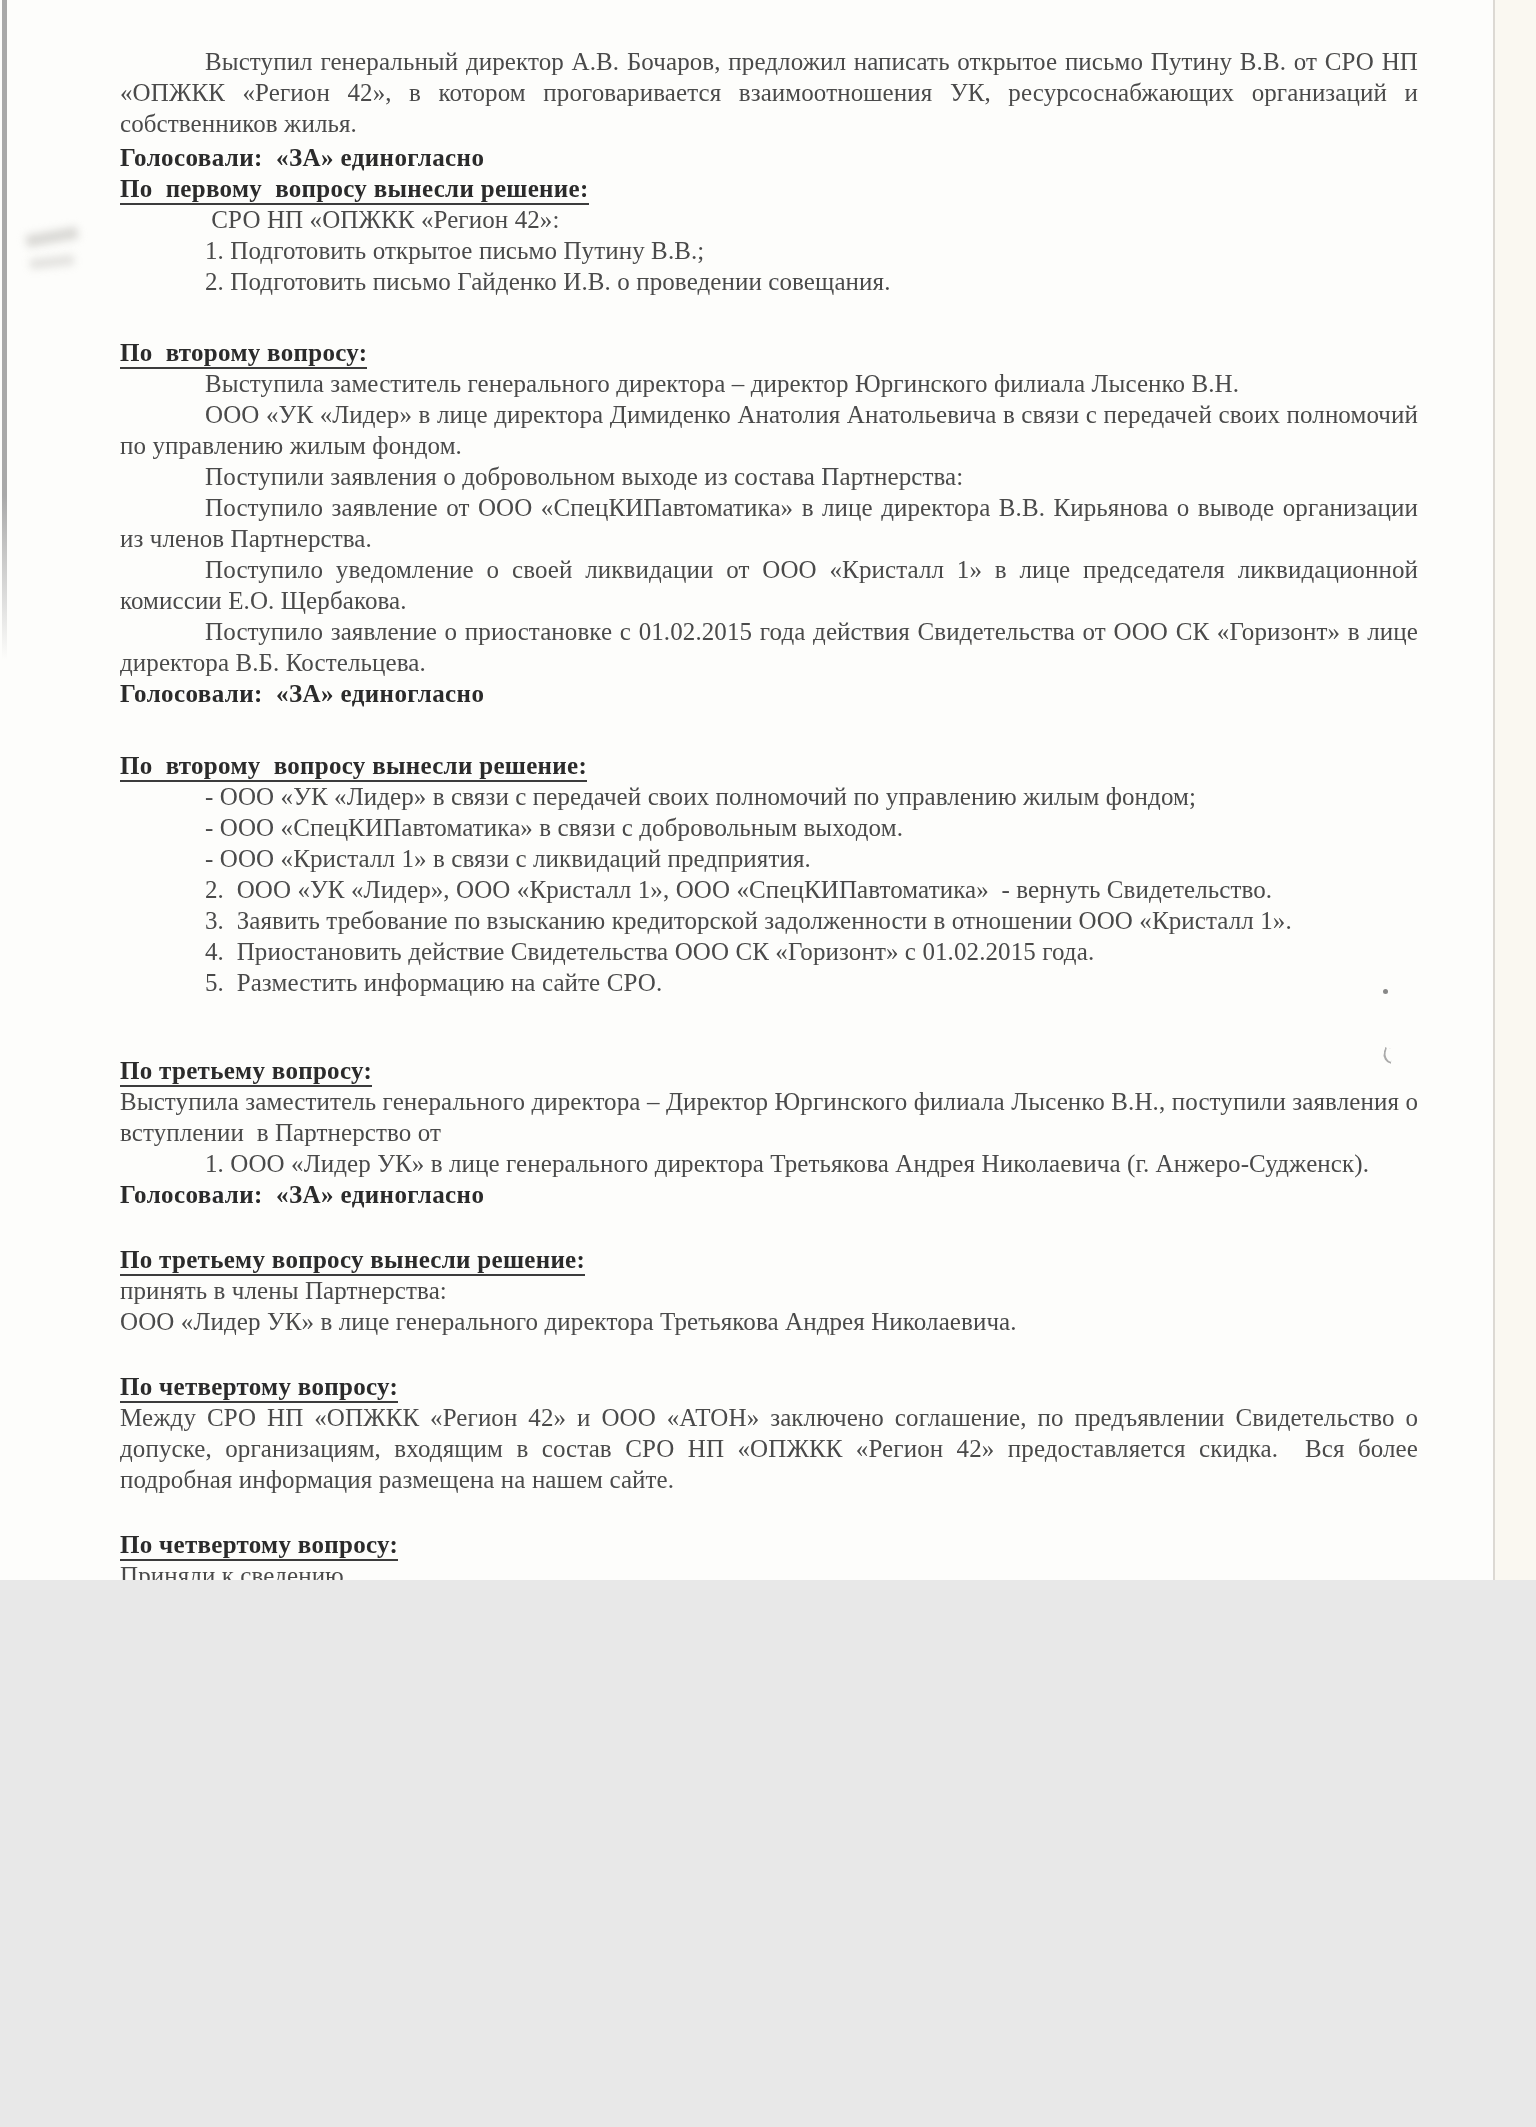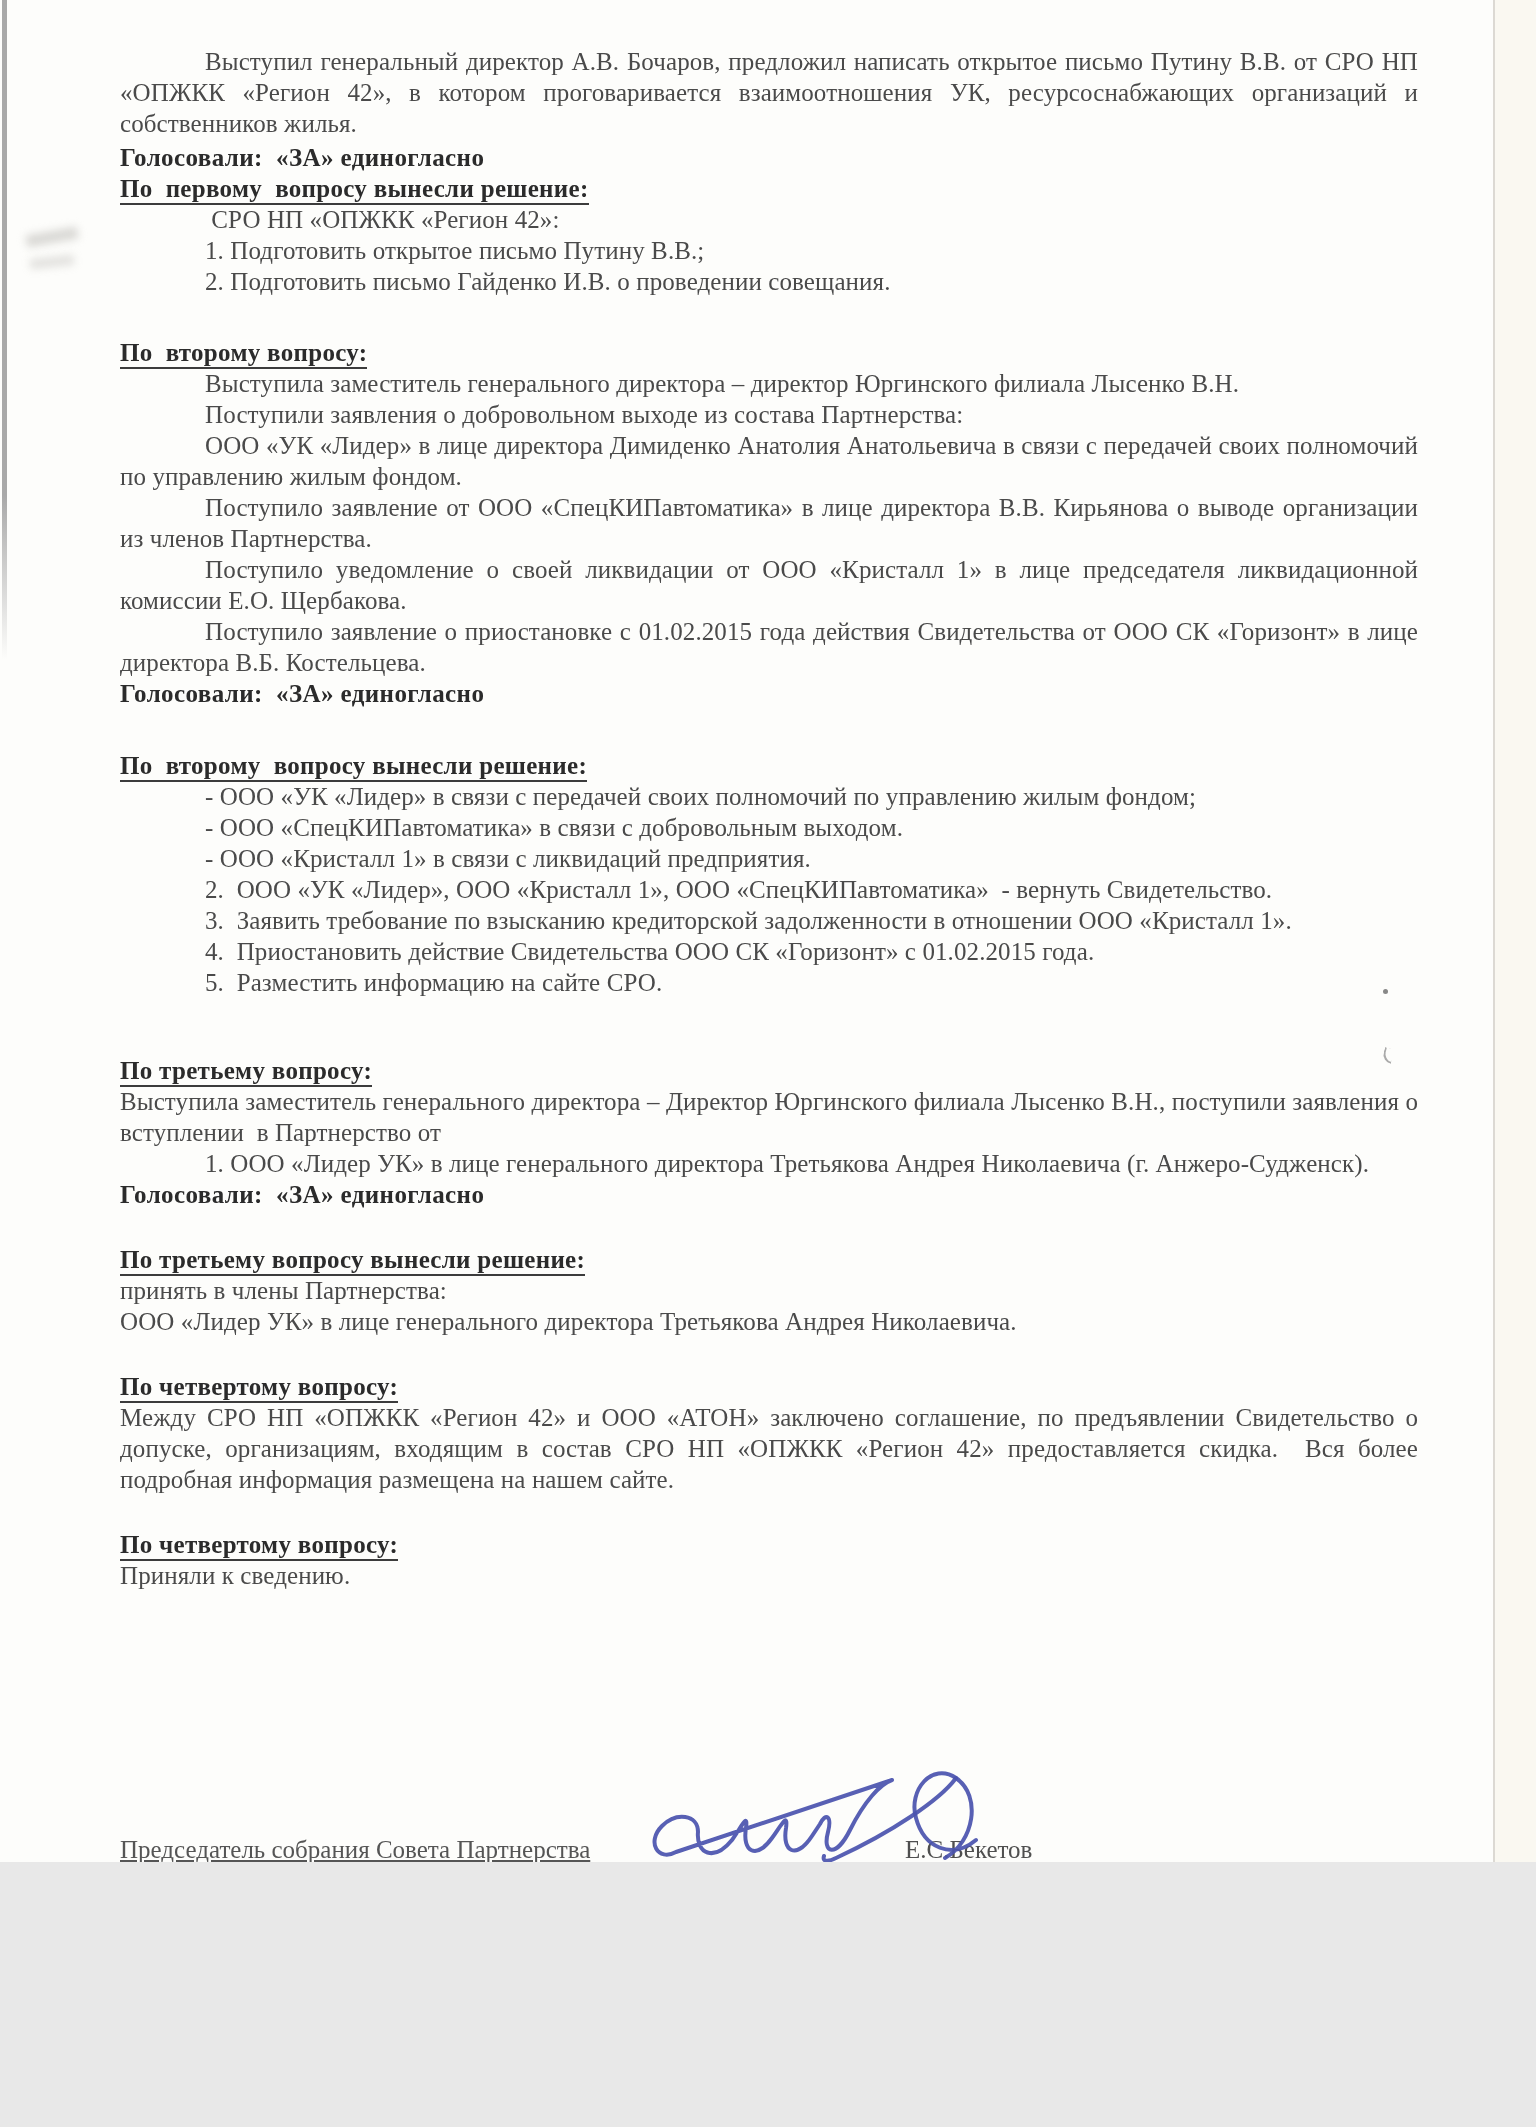--- a/index.html
+++ b/index.html
@@ -1,18 +1,18 @@
 <!DOCTYPE html>
 <html><head>
 <meta charset="utf-8">
 <style>
   html,body{margin:0;padding:0;background:#e8e8e8;}
   .page{
     position:relative;
-    width:1536px;height:1862px;
+    width:1536px;height:1580px;
     background:var(--paper,#fdfdfb);
     overflow:hidden;
     font-family:"Liberation Serif","DejaVu Serif",serif;
     color:var(--body,#4a4a4a);
   }
   
   .right-tint{position:absolute;left:1495px;top:0;width:41px;height:2113px;background:#f7f4ea;opacity:.55;}
   .right-line{position:absolute;left:1493px;top:0;width:2px;height:2113px;background:#dcd9d3;}
   .left-strip{position:absolute;left:2px;top:0;width:5px;height:660px;
     background:linear-gradient(to bottom,#8d8d8d 0%,#8d8d8d 75%,rgba(141,141,141,0) 100%);opacity:.75;}
@@ -71,22 +71,22 @@
 
   <div class="doc" id="doc">
       <div class="blk para"><span class="inner">Выступил генеральный директор А.В. Бочаров, предложил написать открытое письмо Путину В.В. от СРО НП «ОПЖКК «Регион 42», в котором проговаривается взаимоотношения УК, ресурсоснабжающих организаций и собственников жилья.</span></div>
       <div class="blk vote" style="margin-top: 3px;"><span class="inner">Голосовали:&nbsp; «ЗА» единогласно</span></div>
       <div class="blk head" style=""><span class="inner">По&nbsp; первому&nbsp; вопросу вынесли решение:</span></div>
       <div class="blk item"><span class="inner">&nbsp;СРО НП «ОПЖКК «Регион 42»:</span></div>
       <div class="blk item"><span class="inner">1. Подготовить открытое письмо Путину В.В.;</span></div>
       <div class="blk item"><span class="inner">2. Подготовить письмо Гайденко И.В. о проведении совещания.</span></div>
       <div class="blk head" style="margin-top: 40px;"><span class="inner">По&nbsp; второму вопросу:</span></div>
       <div class="blk para"><span class="inner">Выступила заместитель генерального директора – директор Юргинского филиала Лысенко В.Н.</span></div>
+      <div class="blk para"><span class="inner">ООО «УК «Лидер» в лице директора Димиденко Анатолия Анатольевича в связи с передачей своих полномочий по управлению жилым фондом.</span></div>
       <div class="blk para"><span class="inner">Поступили заявления о добровольном выходе из состава Партнерства:</span></div>
-      <div class="blk para"><span class="inner">ООО «УК «Лидер» в лице директора Димиденко Анатолия Анатольевича в связи с передачей своих полномочий по управлению жилым фондом.</span></div>
       <div class="blk para"><span class="inner">Поступило заявление от ООО «СпецКИПавтоматика» в лице директора В.В. Кирьянова о выводе организации из членов Партнерства.</span></div>
       <div class="blk para"><span class="inner">Поступило уведомление о своей ликвидации от ООО «Кристалл 1» в лице председателя ликвидационной комиссии Е.О. Щербакова.</span></div>
       <div class="blk para"><span class="inner">Поступило заявление о приостановке с 01.02.2015 года действия Свидетельства от ООО СК «Горизонт» в лице директора В.Б. Костельцева.</span></div>
       <div class="blk vote"><span class="inner">Голосовали:&nbsp; «ЗА» единогласно</span></div>
       <div class="blk head" style="margin-top: 41px;"><span class="inner">По&nbsp; второму&nbsp; вопросу вынесли решение:</span></div>
       <div class="blk item"><span class="inner">- ООО «УК «Лидер» в связи с передачей своих полномочий по управлению жилым фондом;</span></div>
       <div class="blk item"><span class="inner">- ООО «СпецКИПавтоматика» в связи с добровольным выходом.</span></div>
       <div class="blk item"><span class="inner">- ООО «Кристалл 1» в связи с ликвидаций предприятия.</span></div>
       <div class="blk item"><span class="inner">2.&nbsp; ООО «УК «Лидер», ООО «Кристалл 1», ООО «СпецКИПавтоматика»&nbsp; - вернуть Свидетельство.</span></div>
       <div class="blk item"><span class="inner">3.&nbsp; Заявить требование по взысканию кредиторской задолженности в отношении ООО «Кристалл 1».</span></div>

